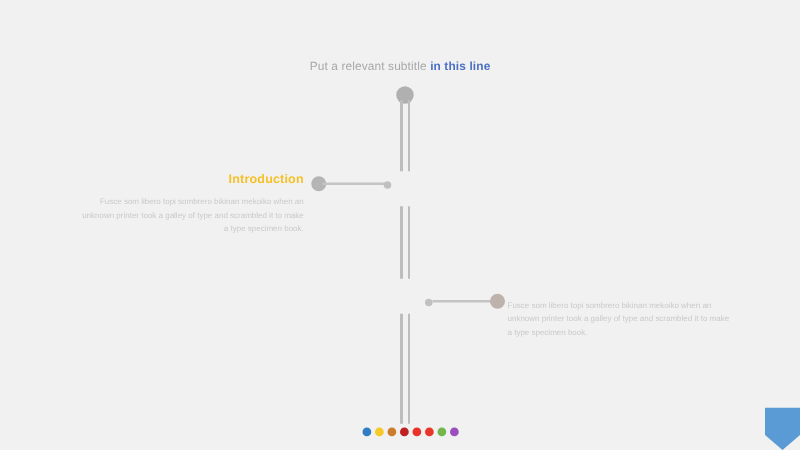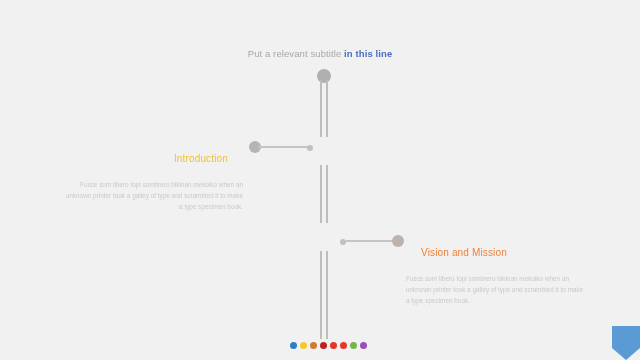--- a/index.html
+++ b/index.html
@@ -99,23 +99,23 @@
   
   .conn-2 { left: 340px; top: 235px; width: 66px; }
   .conn-2 .bar   { left: 6px; width: 50px; }
   .conn-2 .knob-sm { left: 0px; }
   .conn-2 .knob-lg { left: 52px; background: #bdb3ac; }
 
   
   .block { position: absolute; }
   .block .heading {
     font-size: 10px;
-    font-weight: normal;
+    font-weight: bold;
     letter-spacing: 0.15px;
-    margin: 15px;
+    margin: 0;
   }
   .block .body {
     font-size: 6.4px;
     line-height: 1.72;
     color: #c9c9c9;
     margin: 7px 0 0 0;
   }
 
   .block-intro {
     left: 63px;
@@ -180,21 +180,20 @@
     <div class="bar"></div>
     <div class="knob-lg"></div>
   </div>
 
   <div class="block block-intro">
     <p class="heading">Introduction</p>
     <p class="body">Fusce som libero topi sombrero bikinan mekoiko when an unknown printer took a galley of type and scrambled it to make a type specimen book.</p>
   </div>
 
   <div class="block block-vision">
-    <p class="heading">Vision and Mission</p>
     <p class="body">Fusce som libero topi sombrero bikinan mekoiko when an unknown printer took a galley of type and scrambled it to make a type specimen book.</p>
   </div>
 
   <div class="dot-strip">
       <span class="dot" style="background: rgb(47, 125, 196);"></span>
       <span class="dot" style="background: rgb(247, 201, 39);"></span>
       <span class="dot" style="background: rgb(205, 124, 44);"></span>
       <span class="dot" style="background: rgb(190, 33, 34);"></span>
       <span class="dot" style="background: rgb(232, 50, 42);"></span>
       <span class="dot" style="background: rgb(232, 55, 42);"></span>

